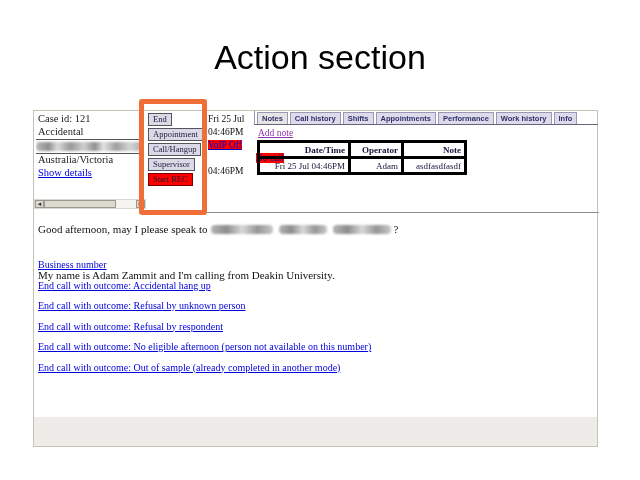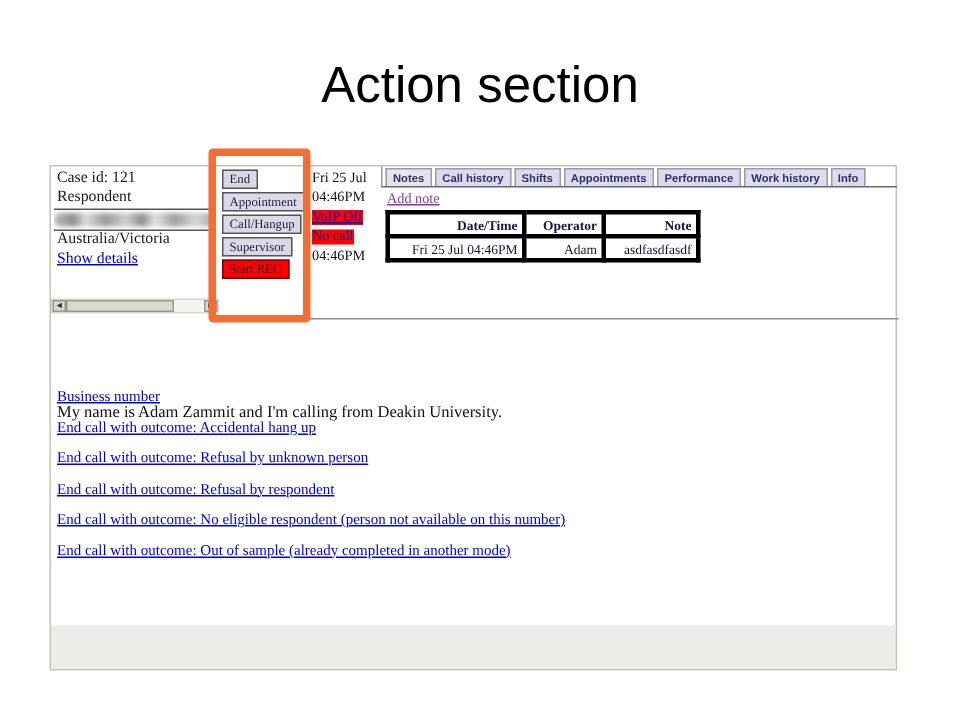--- a/index.html
+++ b/index.html
@@ -30,21 +30,21 @@
   
   .btn-col{position:absolute;left:114px;top:2px;}
   .app-btn{display:block;font-family:"Liberation Serif",serif;font-size:8.5px;color:#222244;
            background:#dbd9e6;border:1px solid #55555f;padding:1px 4px;margin:0 0 2px 0;
            height:13px;box-sizing:border-box;line-height:9px;}
   .app-btn.rec{background:#ff0000;color:#1c1c30;border-color:#7a0000;}
   
   .status-col{position:absolute;left:174px;top:2px;font-size:9.5px;line-height:13px;color:#111;}
   .red-bg{background:#ff0000;}
   .voip{color:#0000cc;text-decoration:underline;}
-  .nocall{color:#001a8c;}
+  .nocall{color:#001a8c;margin-left:48px;}
   
   .tab-panel{position:absolute;left:220px;top:0;width:344px;height:101px;}
   .tabstrip{display:flex;align-items:flex-end;height:13px;border-left:1px solid #9a98b5;
             border-bottom:1px solid #66667a;padding-left:2px;gap:2px;}
   .tab{font-family:"Liberation Sans",sans-serif;font-size:7.5px;font-weight:bold;color:#30306a;
        background:#dddbeb;border:1px solid #9a98b5;border-bottom:none;padding:2px 4px 1px 4px;
        line-height:8px;}
   .tab.active{background:#e5e5e5;}
   .addnote{position:absolute;left:4px;top:17px;font-size:9.5px;}
   .notes-table{position:absolute;left:3px;top:29px;border-collapse:collapse;
@@ -69,21 +69,21 @@
 </style>
 </head>
 <body>
 
 <div class="slide">
   <div class="title">Action section</div>
 
   <div class="shot">
 
     <div class="abs" style="left:4px;top:2px;">Case id: 121</div>
-    <div class="abs" style="left:4px;top:15px;">Respondent</div>
+    <div class="abs" style="left:4px;top:15px;">Accidental</div>
     <div class="blur-field">
       <div class="blur-ink"></div>
     </div>
     <div class="abs" style="left:4px;top:43px;">Australia/Victoria</div>
     <a class="abs blue" href="#" style="left:4px;top:56px;">Show details</a>
 
     <div class="hscroll">
       <div class="sb-btn">◄</div>
       <div class="sb-thumb"></div>
       <div class="sb-track"></div>
@@ -128,28 +128,31 @@
           <td>Fri 25 Jul 04:46PM</td>
           <td>Adam</td>
           <td>asdfasdfasdf</td>
         </tr>
       </tbody>
         </table>
     </div>
 
     <div class="divider"></div>
 
+    <div class="script-line" style="top:112px;">
+      <span>Good afternoon, may I please speak to</span><span class="blur-chunk" style="width:62px"></span><span class="blur-chunk" style="width:48px"></span><span class="blur-chunk" style="width:58px"></span><span>?</span>
+    </div>
     <div class="script-line" style="top:126px;margin-top:32px;">My name is Adam Zammit and I'm calling from Deakin University.</div>
 
     <div class="links">
       <a href="#" class="blue">Business number</a>
       <a href="#" class="blue">End call with outcome: Accidental hang up</a>
       <a href="#" class="blue">End call with outcome: Refusal by unknown person</a>
       <a href="#" class="blue">End call with outcome: Refusal by respondent</a>
-      <a href="#" class="blue">End call with outcome: No eligible respondent (person not available on this number)</a>
+      <a href="#" class="blue">End call with outcome: No eligible afternoon (person not available on this number)</a>
       <a href="#" class="blue">End call with outcome: Out of sample (already completed in another mode)</a>
     </div>
 
     <div class="gray-strip"></div>
   </div>
 
   <div class="highlight"></div>
 </div>
 
 </body></html>

